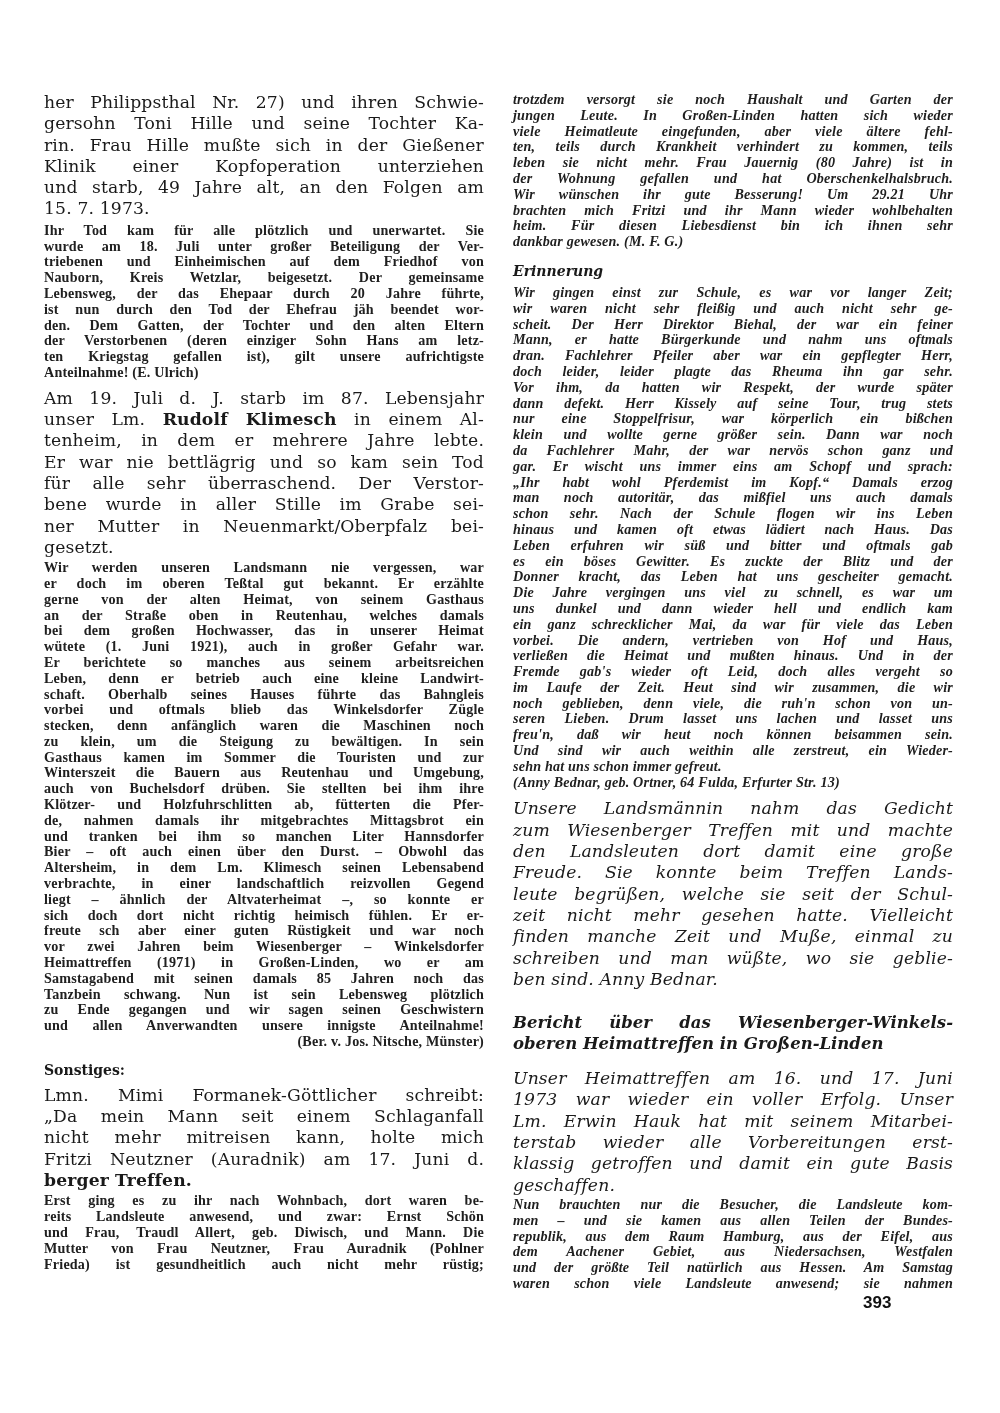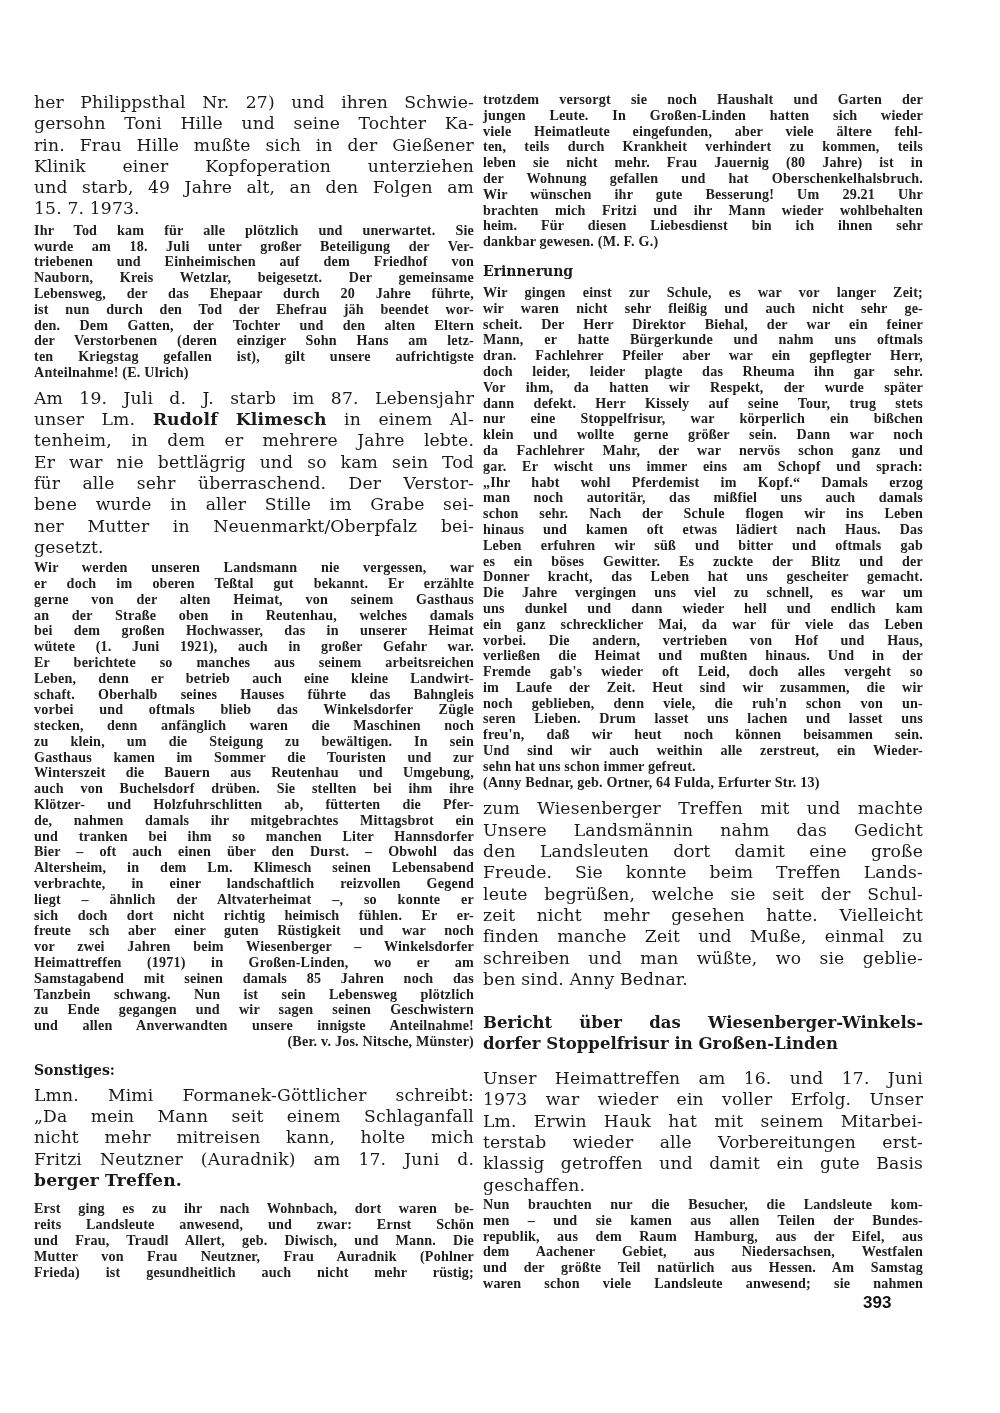--- a/index.html
+++ b/index.html
@@ -1,22 +1,22 @@
 <!DOCTYPE html>
 <html><head>
   <meta charset="utf-8">
   <style>
     html, body { margin: 0; padding: 0; background: #ffffff; }
     body {
       width: 1000px; height: 1413px; position: relative; overflow: hidden;
       color: #1a1a1a;
     }
     .col { position: absolute; top: 92px; width: 440px; }
-    .col-left { left: 34px; }
-    .col-right { left: 483px; }
+    .col-left { left: 44px; }
+    .col-right { left: 513px; font-style: italic; }
     .block { margin: 0; }
     .line {
       display: block; white-space: nowrap;
       text-align: justify; text-align-last: justify;
     }
     .line.last { text-align-last: left; }
     .line.right { text-align: right; text-align-last: right; }
     .large {
       font-family: "DejaVu Serif", serif;
       font-size: 17.2px; line-height: 21.3px; letter-spacing: 0.15px;
@@ -118,21 +118,21 @@
     <h2 class="heading" style="margin-top:10px; margin-bottom:5px;">Sonstiges:</h2>
 
     <div class="block large">
       <span class="line">Lmn. Mimi Formanek-Göttlicher schreibt:</span>
       <span class="line">„Da mein Mann seit einem Schlaganfall</span>
       <span class="line">nicht mehr mitreisen kann, holte mich</span>
       <span class="line">Fritzi Neutzner (Auradnik) am 17. Juni d.</span>
       <span class="line last"><b>berger Treffen.</b></span>
     </div>
 
-    <div class="block small" style="margin-top:10px;">
+    <div class="block small" style="margin-top:2px;">
       <span class="line">Erst ging es zu ihr nach Wohnbach, dort waren be-</span>
       <span class="line">reits Landsleute anwesend, und zwar: Ernst Schön</span>
       <span class="line">und Frau, Traudl Allert, geb. Diwisch, und Mann. Die</span>
       <span class="line">Mutter von Frau Neutzner, Frau Auradnik (Pohlner</span>
       <span class="line">Frieda) ist gesundheitlich auch nicht mehr rüstig;</span>
     </div>
   </div>
 
   <div class="col col-right">
 
@@ -180,34 +180,34 @@
       <span class="line">im Laufe der Zeit. Heut sind wir zusammen, die wir</span>
       <span class="line">noch geblieben, denn viele, die ruh'n schon von un-</span>
       <span class="line">seren Lieben. Drum lasset uns lachen und lasset uns</span>
       <span class="line">freu'n, daß wir heut noch können beisammen sein.</span>
       <span class="line">Und sind wir auch weithin alle zerstreut, ein Wieder-</span>
       <span class="line last">sehn hat uns schon immer gefreut.</span>
       <span class="line last">(Anny Bednar, geb. Ortner, 64 Fulda, Erfurter Str. 13)</span>
     </div>
 
     <div class="block large" style="margin-top:8px;">
+      <span class="line">Unsere Landsmännin nahm das Gedicht</span>
       <span class="line">zum Wiesenberger Treffen mit und machte</span>
-      <span class="line">Unsere Landsmännin nahm das Gedicht</span>
       <span class="line">den Landsleuten dort damit eine große</span>
       <span class="line">Freude. Sie konnte beim Treffen Lands-</span>
       <span class="line">leute begrüßen, welche sie seit der Schul-</span>
       <span class="line">zeit nicht mehr gesehen hatte. Vielleicht</span>
       <span class="line">finden manche Zeit und Muße, einmal zu</span>
       <span class="line">schreiben und man wüßte, wo sie geblie-</span>
       <span class="line last">ben sind. Anny Bednar.</span>
     </div>
 
     <div class="heading-big" style="margin-top:22px;">
       <span class="line">Bericht über das Wiesenberger-Winkels-</span>
-      <span class="line last">dorfer Stoppelfrisur in Großen-Linden</span>
+      <span class="line last">oberen Heimattreffen in Großen-Linden</span>
     </div>
 
     <div class="block large" style="margin-top:14px;">
       <span class="line">Unser Heimattreffen am 16. und 17. Juni</span>
       <span class="line">1973 war wieder ein voller Erfolg. Unser</span>
       <span class="line">Lm. Erwin Hauk hat mit seinem Mitarbei-</span>
       <span class="line">terstab wieder alle Vorbereitungen erst-</span>
       <span class="line">klassig getroffen und damit ein gute Basis</span>
       <span class="line last">geschaffen.</span>
     </div>

